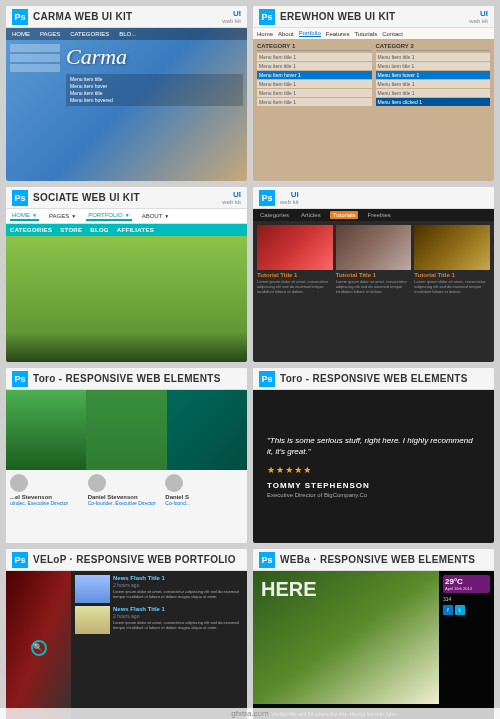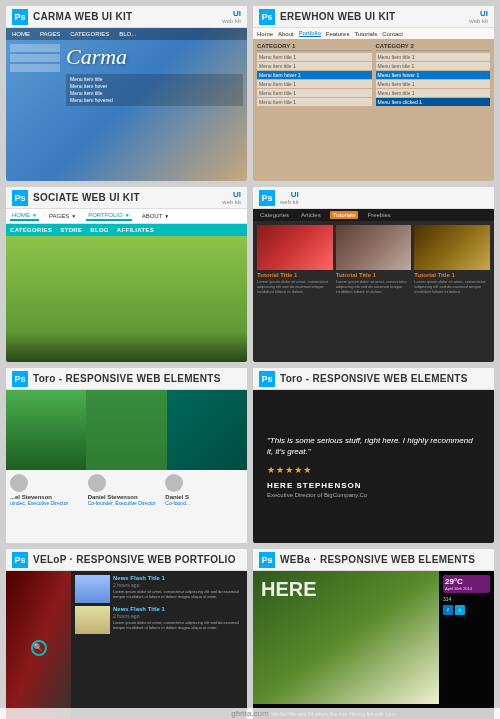--- a/index.html
+++ b/index.html
@@ -727,21 +727,21 @@
   <div class="card">
     <div class="card-header">
       <div class="ps-icon">
           <span>Ps</span>
         </div>
       <div class="card-title">Toro - RESPONSIVE WEB ELEMENTS</div>
     </div>
     <div class="card-body toro2-body">
       <div class="toro2-quote">"This is some serious stuff, right here. I highly recommend it, it's great."</div>
       <div class="toro2-stars">★★★★★</div>
-      <div class="toro2-name">HERE STEPHENSON</div>
+      <div class="toro2-name">TOMMY STEPHENSON</div>
       <div class="toro2-title">Executive Director of BigCompany.Co</div>
     </div>
   </div>
 
   <div class="card">
     <div class="card-header">
       <div class="ps-icon">
           <span>Ps</span>
         </div>
       <div class="card-title">VELoP · RESPONSIVE WEB PORTFOLIO</div>

